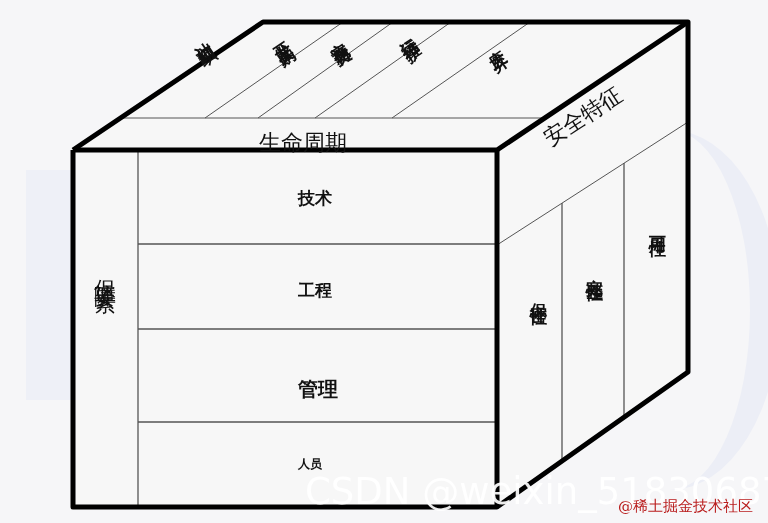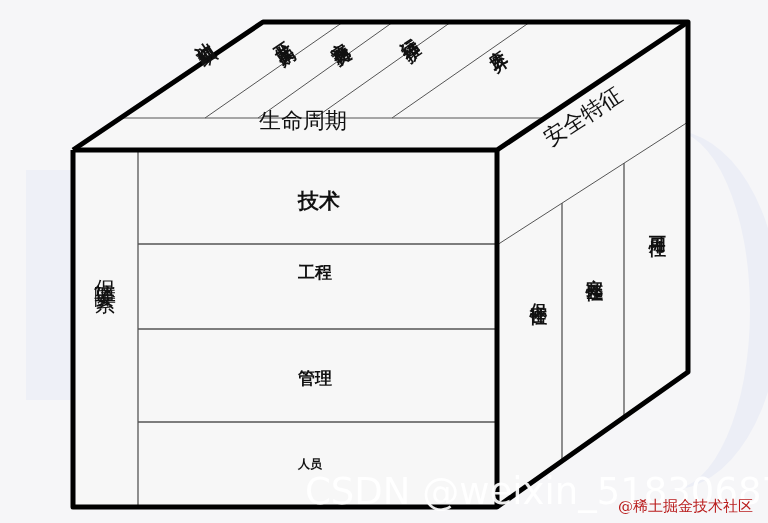--- a/index.html
+++ b/index.html
@@ -57,26 +57,26 @@
   <polyline points="73,150 497,150 688,22" fill="none" stroke="#000" stroke-width="5" stroke-linejoin="round"></polyline>
   <line x1="497" y1="150" x2="497" y2="507" stroke="#000" stroke-width="5"></line>
 </svg>
 
 <div class="lbl vert serif" style="left:183px; top:32px; font-size:17px; font-weight:bold; transform: rotate(-34deg); transform-origin: center;">计划组织</div>
 <div class="lbl vert serif" style="left:262px; top:32px; font-size:17px; font-weight:bold; transform: rotate(-34deg); transform-origin: center;">开发采购</div>
 <div class="lbl vert serif" style="left:318px; top:32px; font-size:17px; font-weight:bold; transform: rotate(-34deg); transform-origin: center;">实施交付</div>
 <div class="lbl vert serif" style="left:388px; top:28px; font-size:17px; font-weight:bold; transform: rotate(-34deg); transform-origin: center;">运行维护</div>
 <div class="lbl vert serif" style="left:475px; top:40px; font-size:17px; font-weight:bold; transform: rotate(-34deg); transform-origin: center;">废弃</div>
 
-<div class="lbl" style="left:259px; top:106px; font-size:22px; font-family:'DejaVu Sans', sans-serif;">生命周期</div>
+<div class="lbl" style="left:259px; top:128px; font-size:22px; font-family:'DejaVu Sans', sans-serif;">生命周期</div>
 
 <div class="lbl vert" style="left:90px; top:262px; font-size:22px; letter-spacing:4px;">保障要素</div>
-<div class="lbl" style="left:298px; top:187px; font-size:21px; font-weight:bold;">技术</div>
-<div class="lbl" style="left:298px; top:261px; font-size:17px; font-weight:bold;">工程</div>
-<div class="lbl" style="left:298px; top:367px; font-size:17px; font-weight:bold;">管理</div>
+<div class="lbl" style="left:298px; top:187px; font-size:17px; font-weight:bold;">技术</div>
+<div class="lbl" style="left:298px; top:279px; font-size:17px; font-weight:bold;">工程</div>
+<div class="lbl" style="left:298px; top:376px; font-size:20px; font-weight:bold;">管理</div>
 <div class="lbl" style="left:298px; top:456px; font-size:12px; font-weight:bold;">人员</div>
 
 <div class="lbl" style="left:538px; top:128px; font-size:22px; transform: rotate(-33deg); transform-origin: left top;">安全特征</div>
 <div class="lbl vert" style="left:528px; top:290px; font-size:17px; font-weight:bold;">保密性</div>
 <div class="lbl vert" style="left:584px; top:266px; font-size:17px; font-weight:bold;">完整性</div>
 <div class="lbl vert" style="left:647px; top:222px; font-size:17px; font-weight:bold;">可用性</div>
 
 <div class="watermark-csdn">CSDN @weixin_51830687</div>
 <div class="watermark-juejin">@稀土掘金技术社区</div>
 

